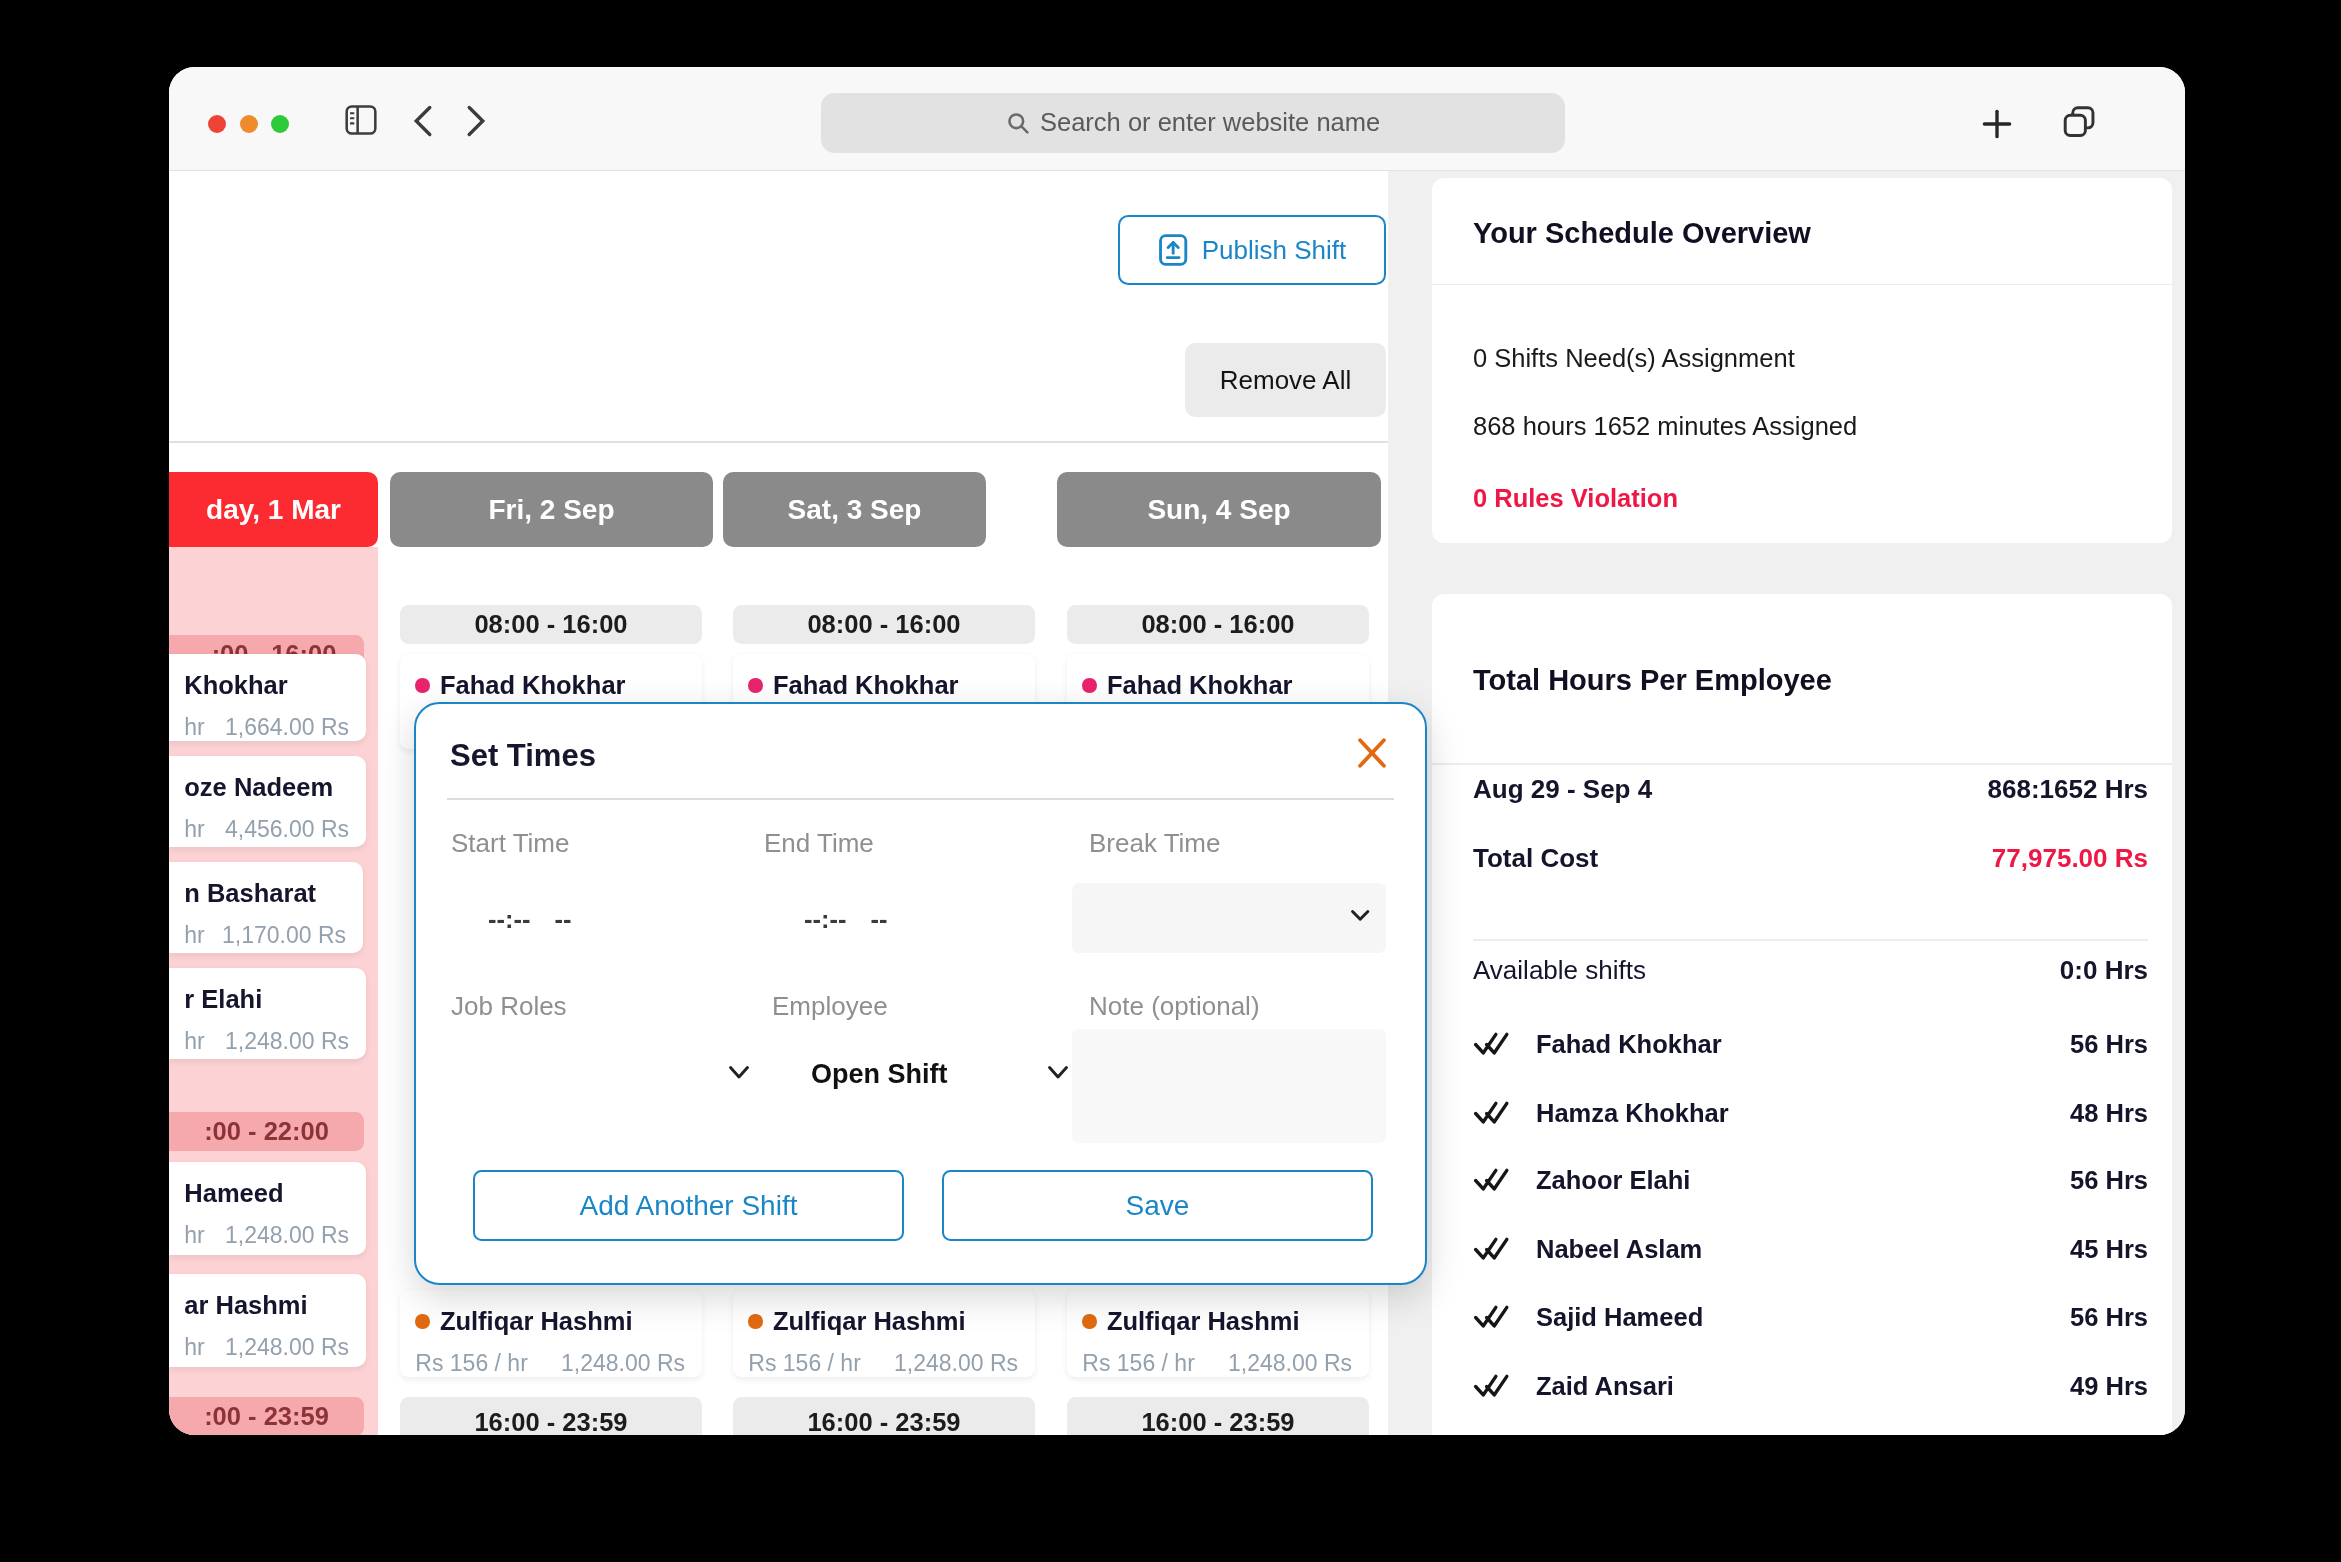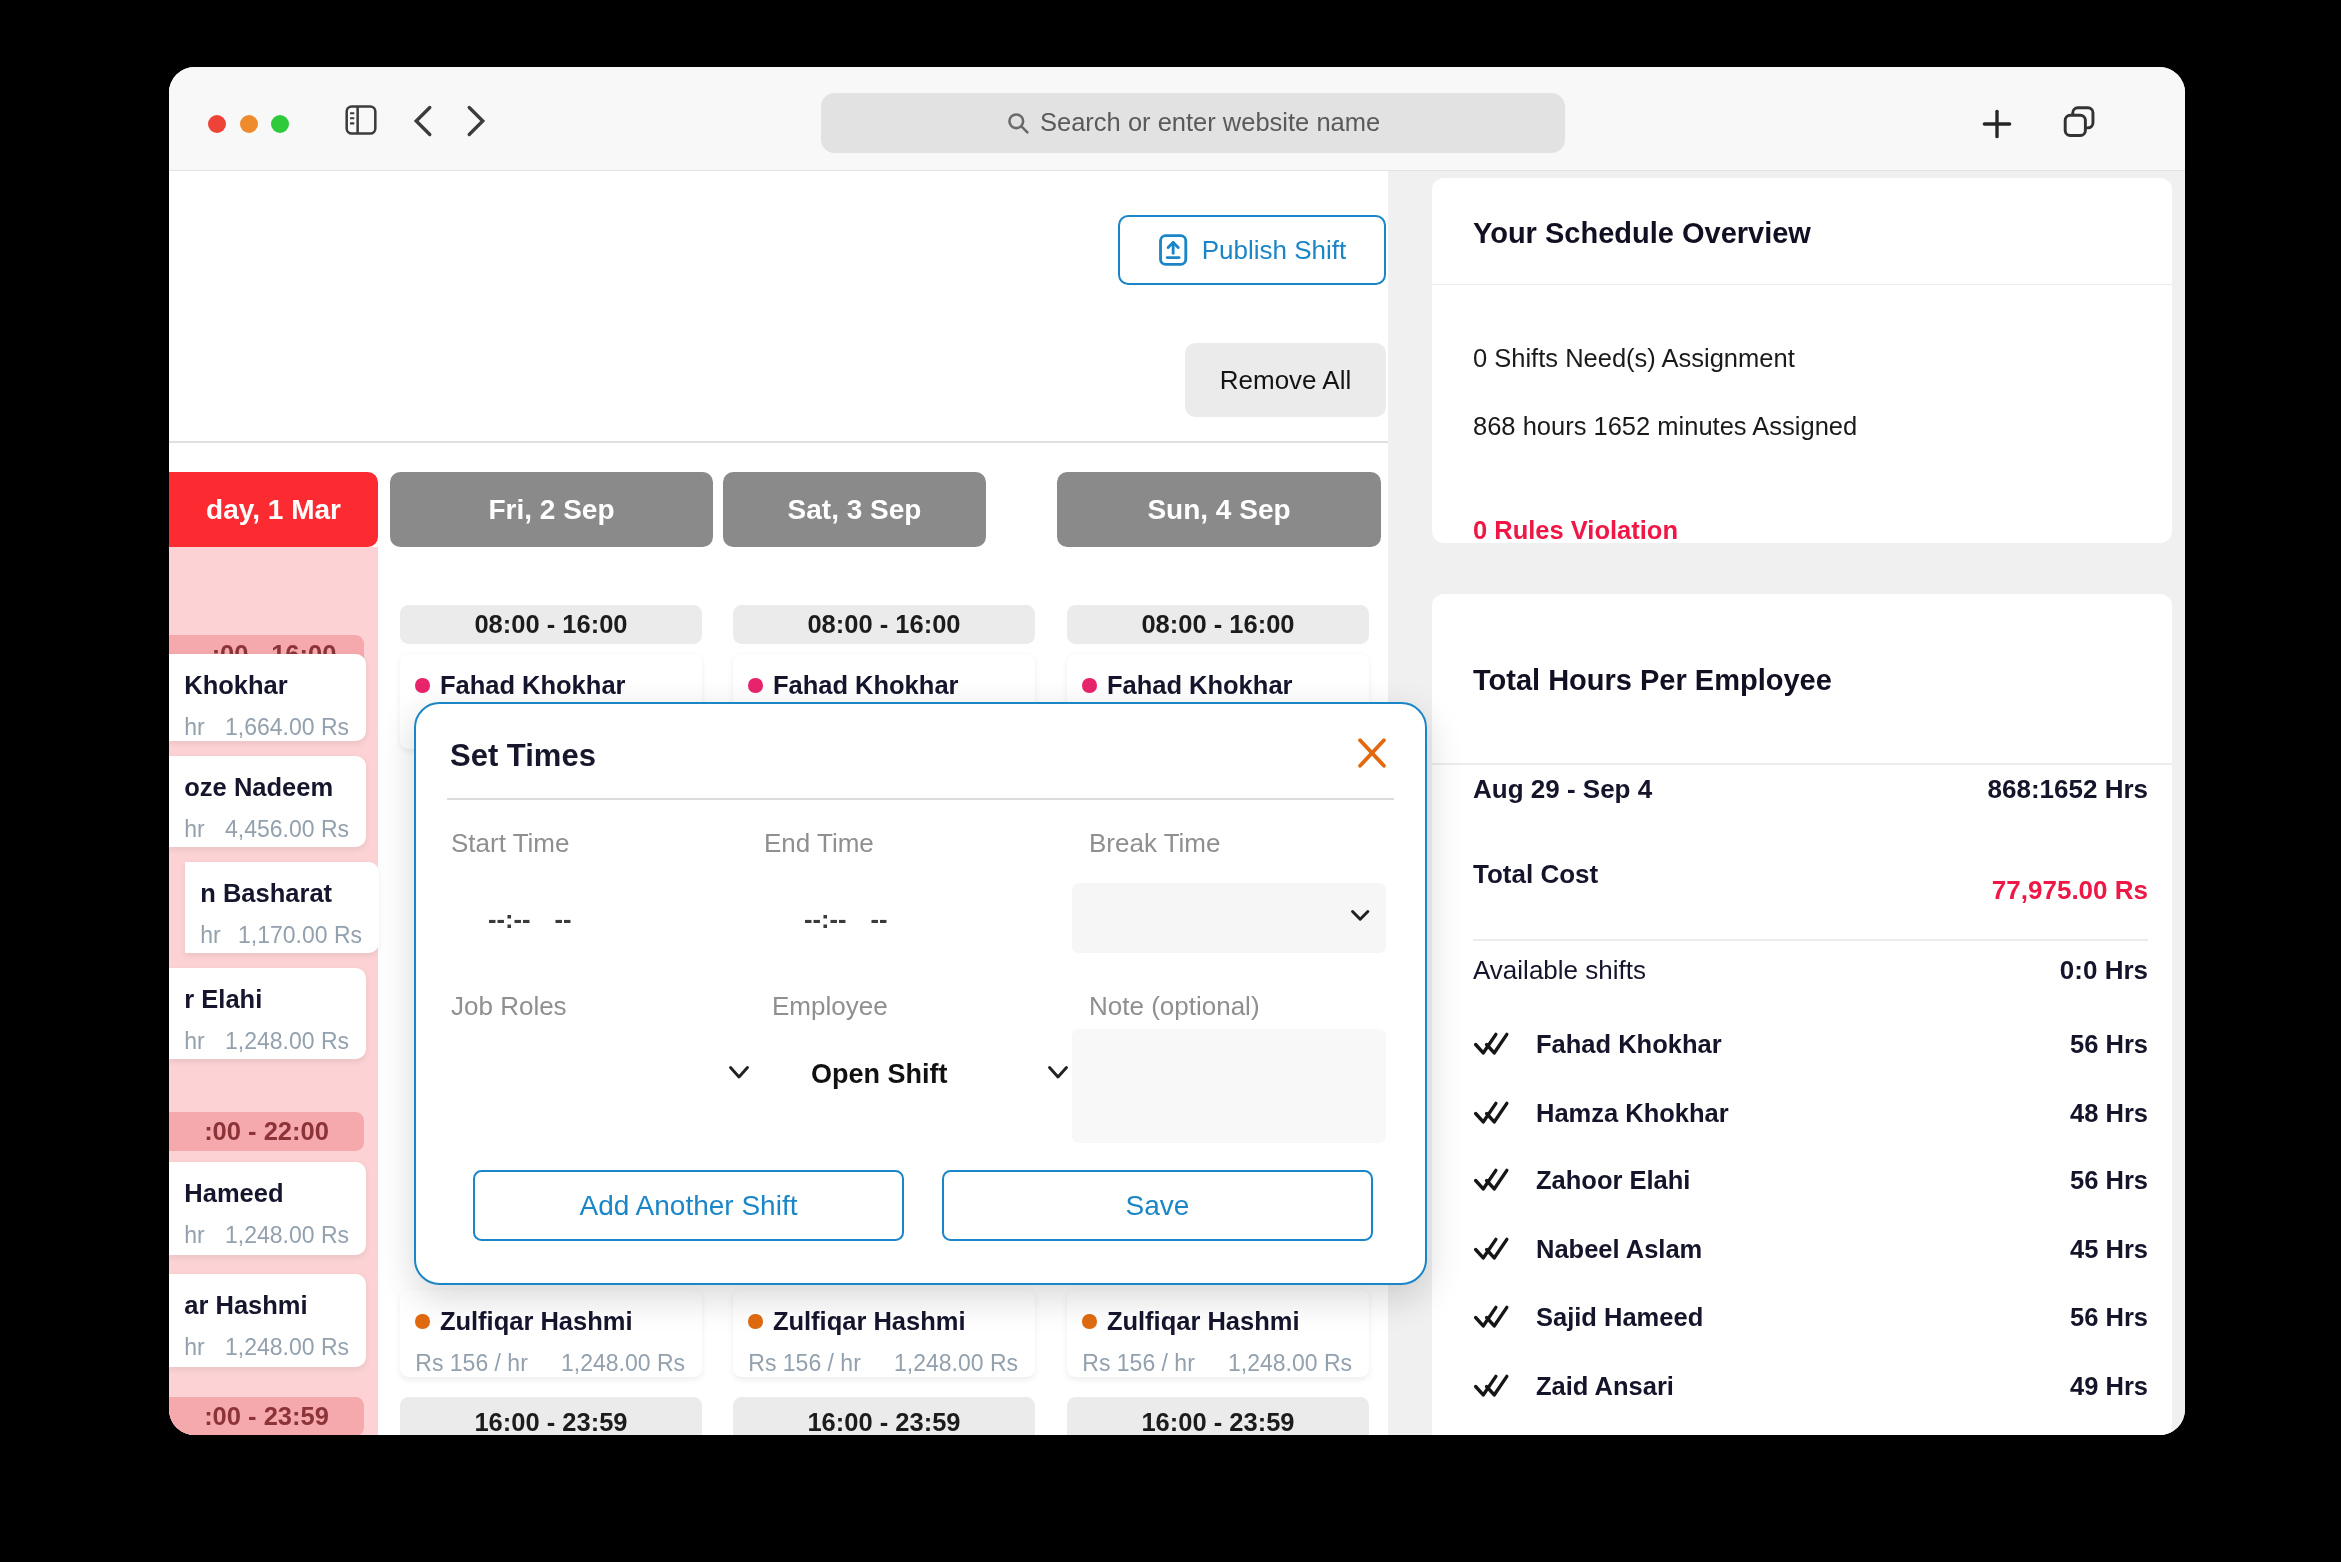--- a/index.html
+++ b/index.html
@@ -70,21 +70,21 @@
   .rtitle { position:absolute; left:41px; font-size:29px; font-weight:700; color:#101022; }
   .rdiv { position:absolute; left:0; right:0; height:1.7px; background:#ececec; }
   .rline { position:absolute; left:41px; font-size:25.5px; color:#1a1a1a; }
   .rrow { position:absolute; left:41px; right:24px; display:flex; justify-content:space-between;
           align-items:center; font-size:26px; color:#14142b; }
   .rrow .b { font-weight:700; } .rrow .sb { font-weight:600; }
   .emp { position:absolute; left:41px; right:24px; height:53px; display:flex; align-items:center;
          font-size:25.5px; color:#14142b; }
   .emp .nm { font-weight:600; margin-left:24px; }
   .emp .hrs { margin-left:auto; font-weight:600; }
-  .red-txt { color:#ee1745;margin-top:32px; }
+  .red-txt { color:#ee1745; }
 </style>
 </head>
 <body>
 
 <div class="window">
 
   <div class="chrome">
     <div class="traffic">
       <span class="dot r"></span>
       <span class="dot o"></span>
@@ -159,21 +159,21 @@
         <span>1,664.00 Rs</span>
       </div>
   </div>
   <div class="card cut" style="left:0; top:689px; width:197px; height:91px;">
     <div class="cname">oze Nadeem</div>
     <div class="crate">
         <span>hr</span>
         <span>4,456.00 Rs</span>
       </div>
   </div>
-  <div class="card cut" style="left:16px; top:795px; width:194px; height:91px;">
+  <div class="card cut" style="left:0; top:795px; width:194px; height:91px;">
     <div class="cname">n Basharat</div>
     <div class="crate">
         <span>hr</span>
         <span>1,170.00 Rs</span>
       </div>
   </div>
   <div class="card cut" style="left:0; top:901px; width:197px; height:91px;">
     <div class="cname">r Elahi</div>
     <div class="crate">
         <span>hr</span>

